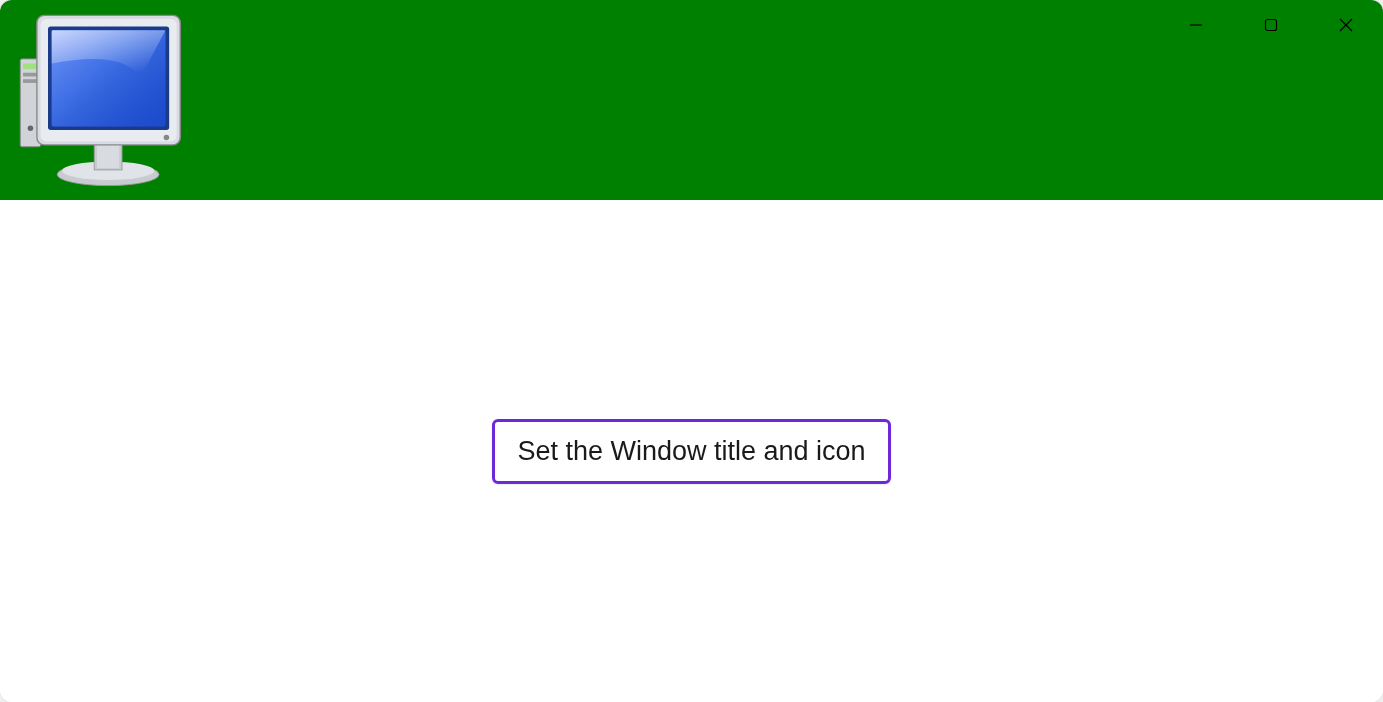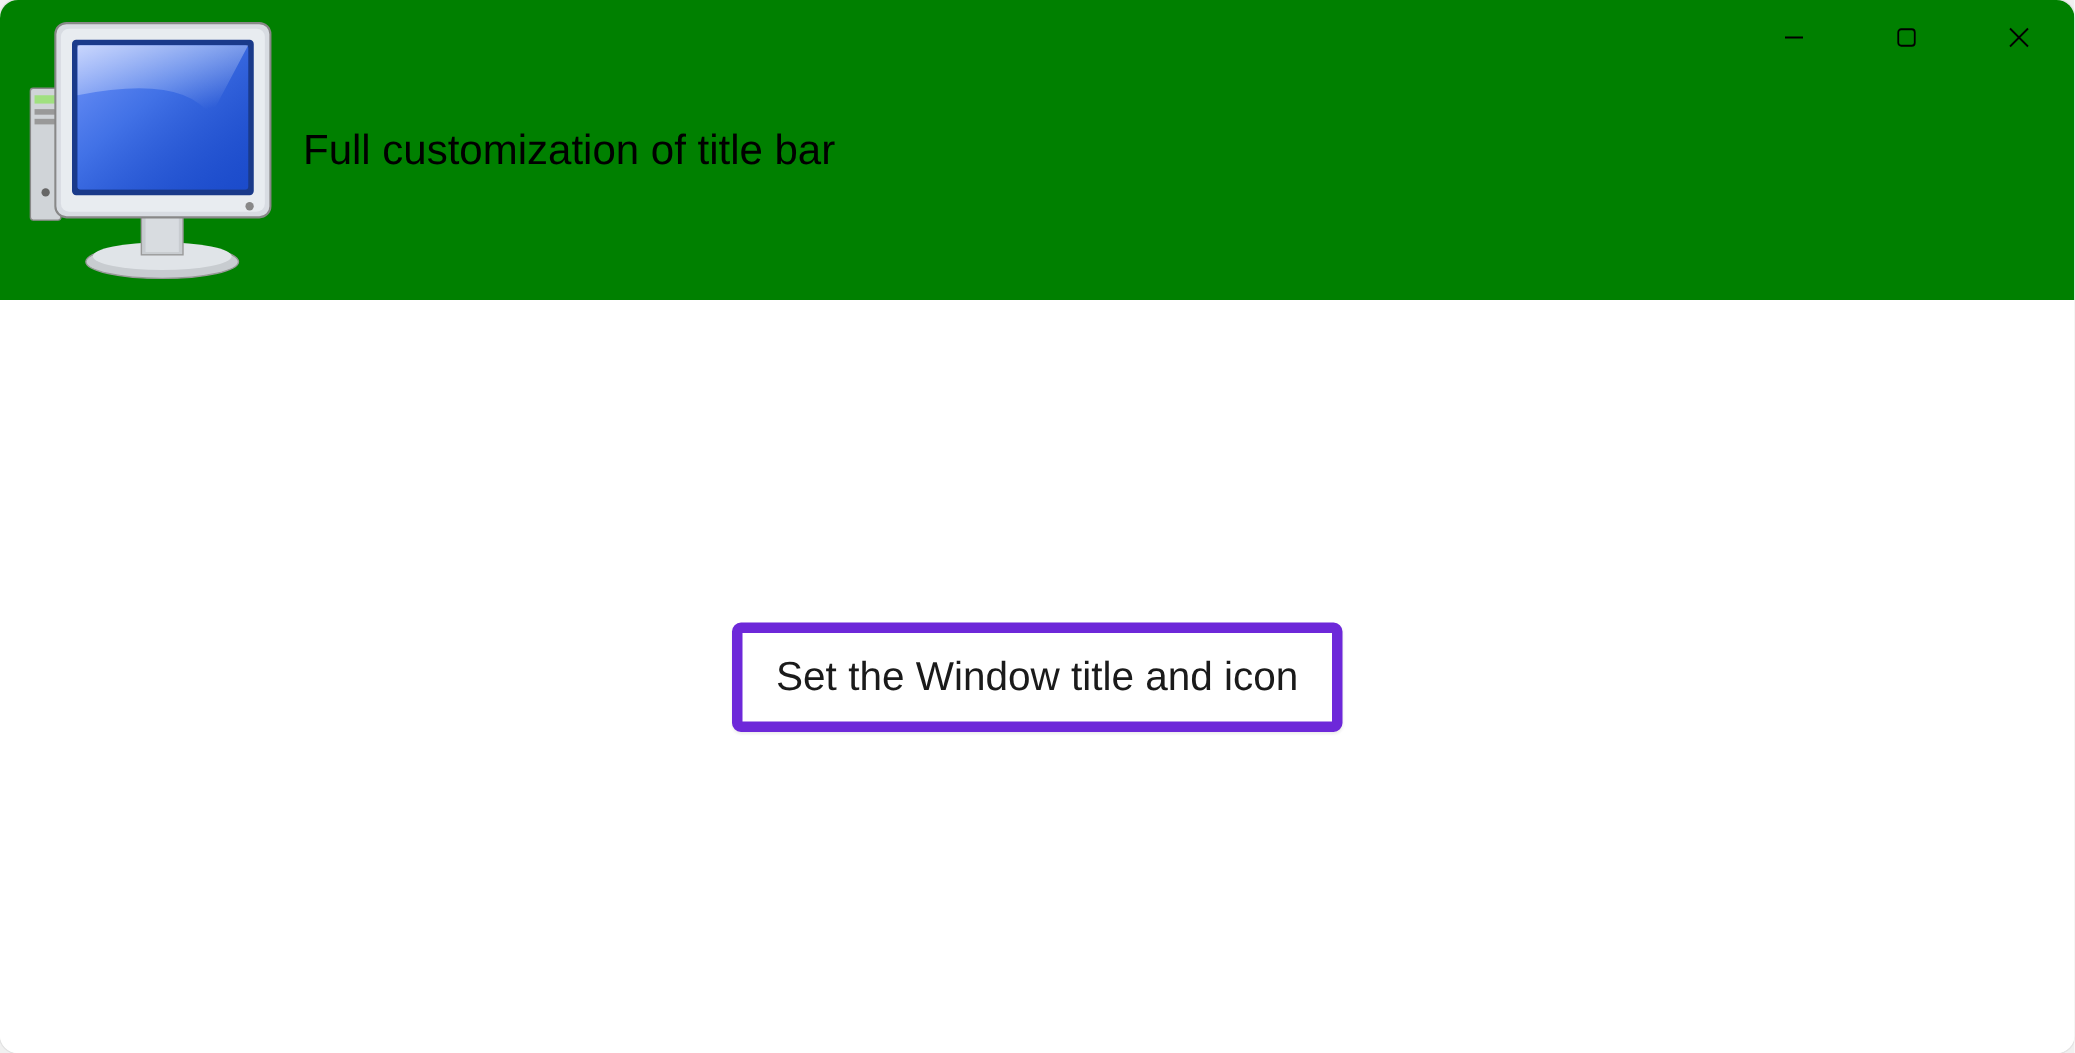--- a/index.html
+++ b/index.html
@@ -74,21 +74,21 @@
       flex: 1;
       display: flex;
       align-items: center;
       justify-content: center;
       gap: 100px;
       background: white;
     }
     
     .action-button {
       background: white;
-      border: 7px solid #6d28d9;
+      border: 3px solid #6d28d9;
       border-radius: 6px;
       padding: 14px 22px;
       font-size: 27px;
       font-family: inherit;
       color: #1a1a1a;
       cursor: pointer;
       box-shadow: 0 1px 2px rgba(0,0,0,0.08);
       font-weight: 400;
     }
     
@@ -137,21 +137,20 @@
             <stop offset="100%" style="stop-color:#ffffff;stop-opacity:0"></stop>
           </linearGradient>
         </defs>
         <rect x="44" y="24" width="123" height="104" rx="2" fill="url(#screenGrad)"></rect>
         <path d="M 44 24 L 167 24 L 140 75 Q 120 45 44 60 Z" fill="url(#shineGrad)"></path>
 
         <circle cx="168" cy="140" r="3" fill="#888"></circle>
       </svg>
     </div>
 
-    <div class="titlebar-title">Full customization of title bar</div>
 
     <div class="window-controls">
       <div class="window-control">
         <svg width="14" height="14" viewBox="0 0 14 14">
           <line x1="1" y1="7" x2="13" y2="7" stroke="currentColor" stroke-width="1.2"></line>
         </svg>
       </div>
       <div class="window-control">
         <svg width="14" height="14" viewBox="0 0 14 14">
           <rect x="1.5" y="1.5" width="11" height="11" stroke="currentColor" stroke-width="1.2" fill="none" rx="2"></rect>

